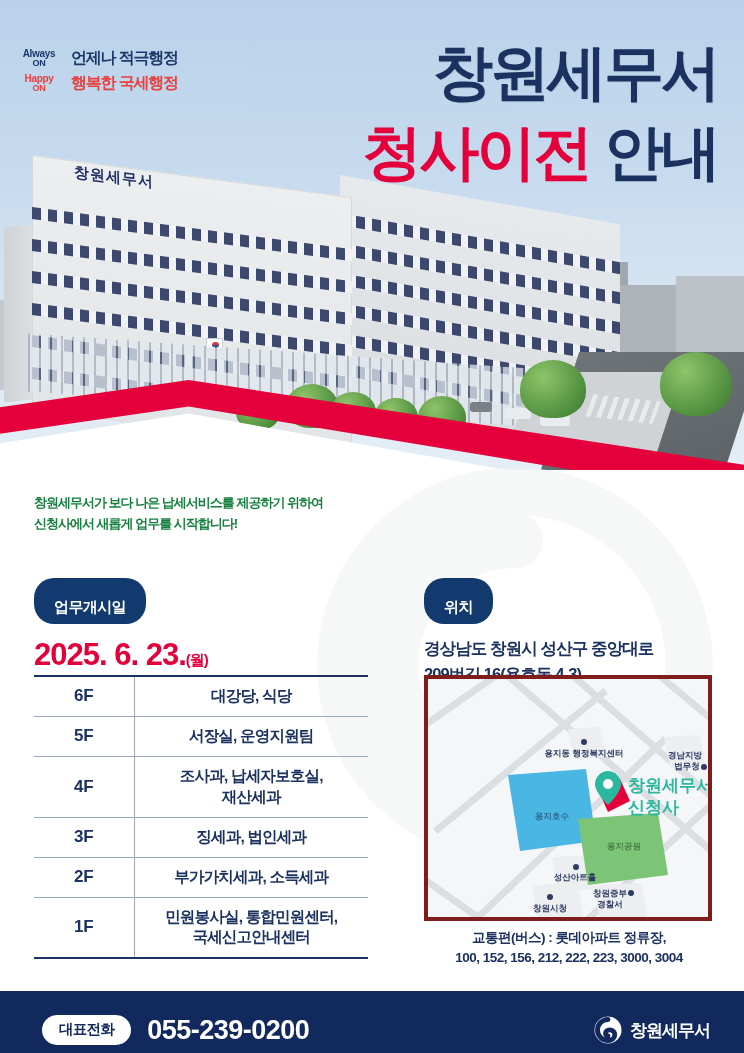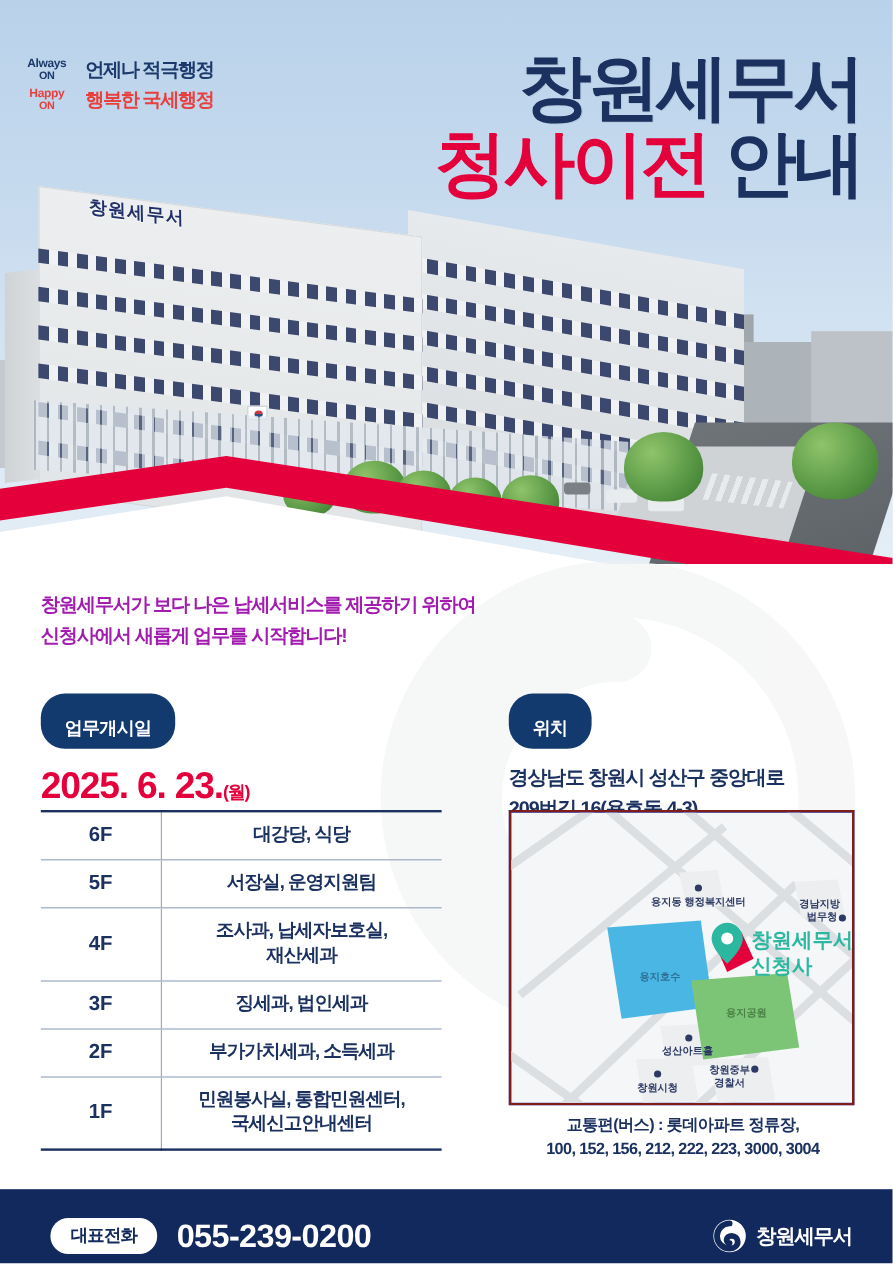--- a/index.html
+++ b/index.html
@@ -143,34 +143,34 @@
 
   
   .title-wrap { position: absolute; right: 26px; top: 42px; text-align: right; }
   .title-l1 {
     font-size: 60px; font-weight: 900; color: #1b3160;
     letter-spacing: -3px; line-height: 1.02;
     text-shadow: 1px 1px 0 rgba(0,0,0,.06);
   }
   .title-l2 {
     font-size: 60px; font-weight: 900; letter-spacing: -3px; line-height: 1.05;
-    margin-top: 2px;
+    margin-top: 18px;
   }
   .title-l2 .t-red { color: #e4003a; }
   .title-l2 .t-navy { color: #1b3160; }
 
   
   .content { position: absolute; left: 0; top: 470px; width: 744px; height: 515px; }
   .watermark {
     position: absolute; left: 300px; top: -20px; width: 430px; height: 430px;
     opacity: .55; pointer-events: none;
   }
   .lead {
     position: absolute; left: 34px; top: 22px;
-    font-size: 16px; font-weight: 700; color: #a21caf;
+    font-size: 13px; font-weight: 700; color: #15803d;
     line-height: 1.62; letter-spacing: -1px;
   }
   .pill {
     display: inline-block; background: #123a6e; color: #fff;
     border-radius: 20px; padding: 20px 20px 7px;
     font-size: 15px; font-weight: 700; letter-spacing: -.6px;
   }
   .col-left  { position: absolute; left: 34px; top: 108px; width: 330px; }
   .col-right { position: absolute; left: 424px; top: 108px; width: 292px; }
 
@@ -203,21 +203,21 @@
     border-right: 1px solid #9aa8c0;
   }
   .floor-table td.dept {
     font-size: 15.5px; font-weight: 700; letter-spacing: -.8px; line-height: 1.35;
   }
 
   
   .map-box {
     position: absolute; left: 424px; top: 205px;
     width: 288px; height: 246px;
-    background: #1d4ed8; border: 2px solid #7f1d1d; overflow: hidden;
+    background: #1d4ed8; border: 4px solid #7f1d1d; overflow: hidden;
   }
   .map-svg { display: block; width: 288px; height: 246px; }
   .bus-info {
     position: absolute; left: 414px; top: 458px; width: 310px;
     text-align: center; font-size: 13.5px; font-weight: 800; color: #1b3160;
     line-height: 1.5; letter-spacing: -.5px;
   }
 
   
   .footer {

